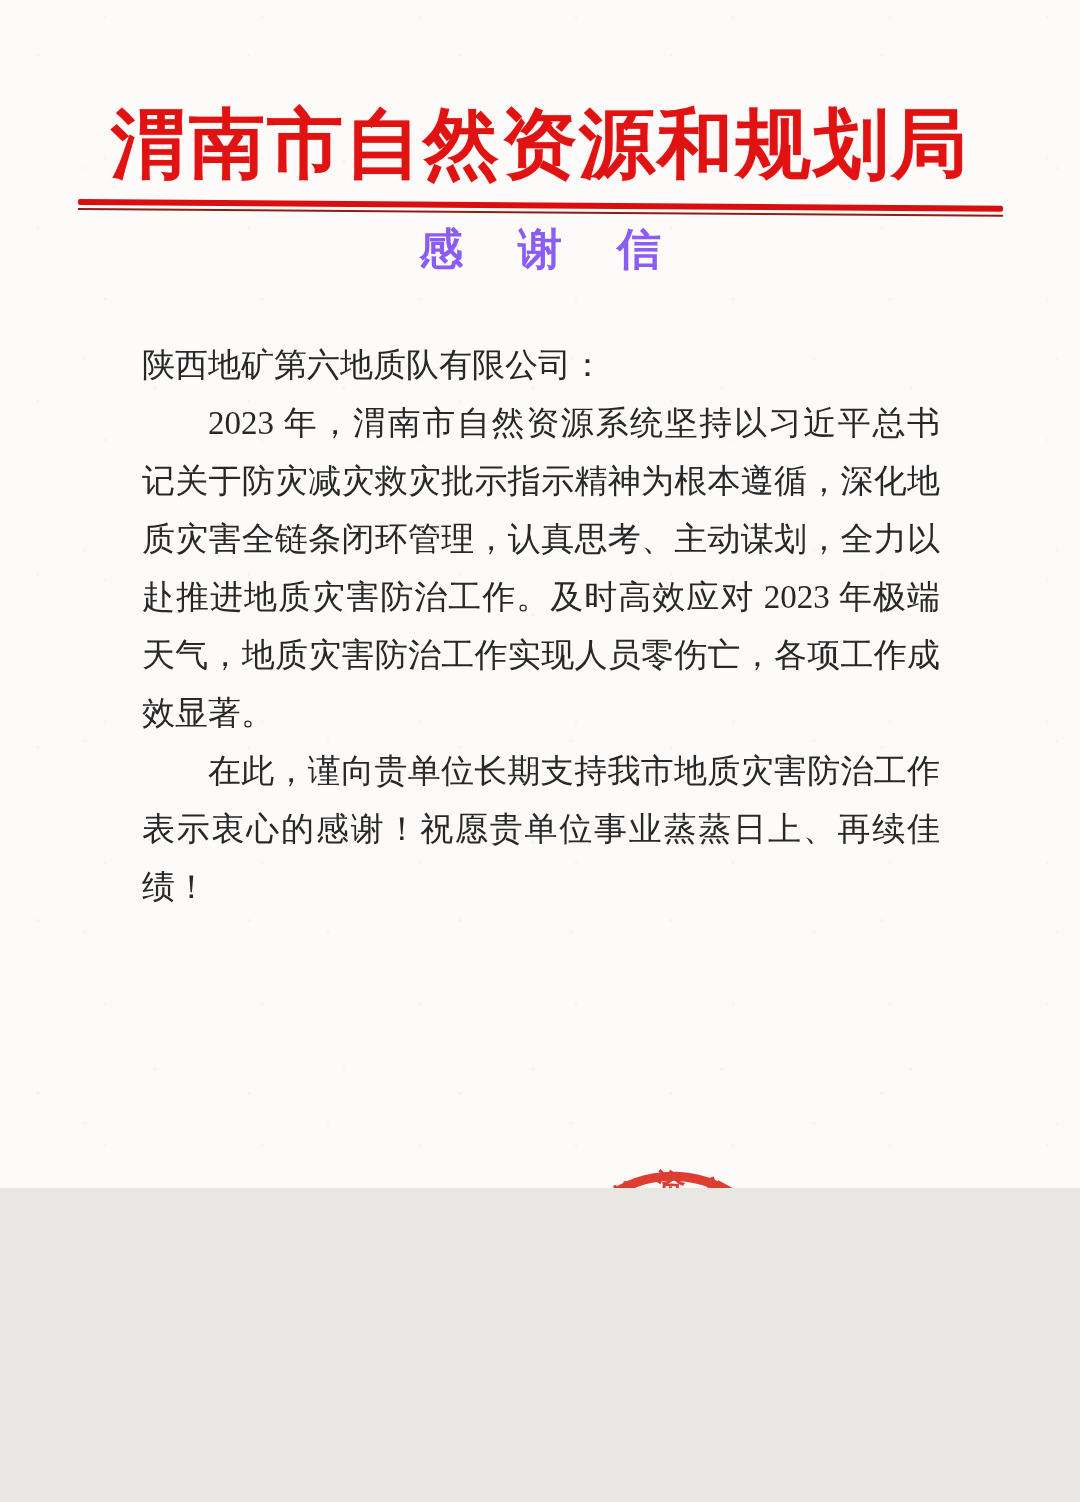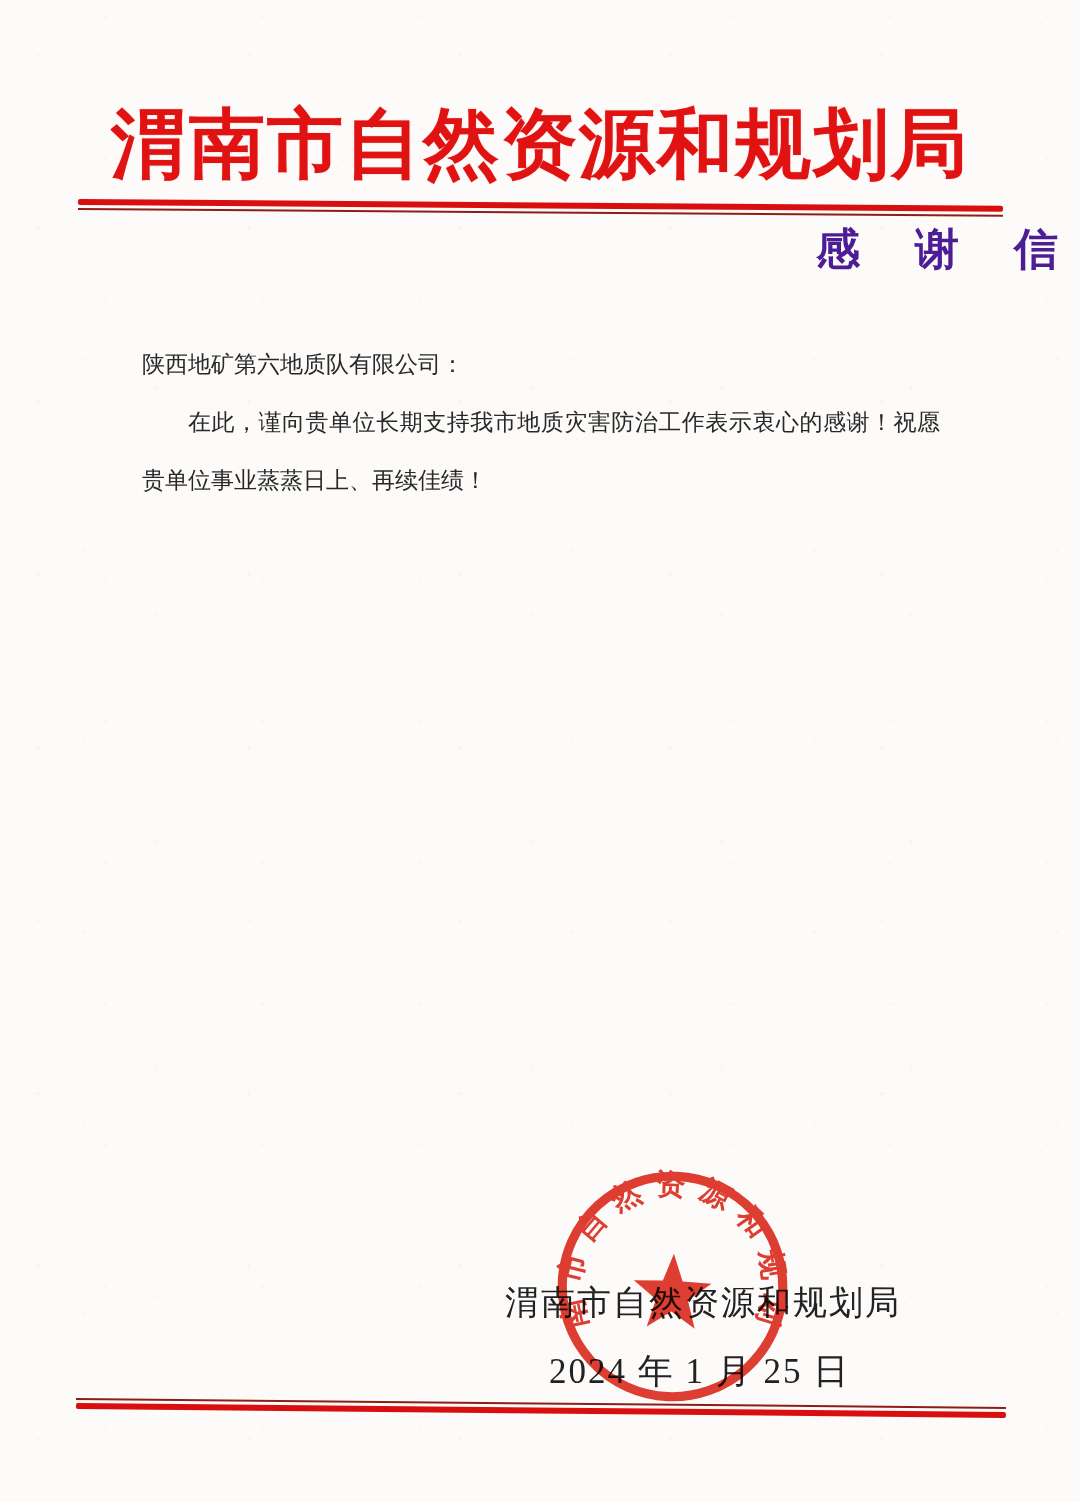--- a/index.html
+++ b/index.html
@@ -8,21 +8,21 @@
     --rule_dark:#8f1d15;
     --seal_red:#dd2a1b;
     --ink:#282828;
     --paper:#fcfbf9;
   }
   *{margin:0;padding:0;box-sizing:border-box;}
   html,body{background:#e9e7e4;}
   body{font-family:"Liberation Serif","DejaVu Serif",serif;}
   .page{
     position:relative;
-    width:1080px;height:1502px;
+    width:1080px;height:1188px;
     margin:0 auto;
     background:var(--paper);
     overflow:hidden;
   }
   
   .page::before{
     content:"";
     position:absolute;inset:0;
     background:
       radial-gradient(circle at 18% 32%, rgba(120,120,120,.05) 0 1px, transparent 2px),
@@ -45,32 +45,32 @@
   }
   .rule{position:absolute;transform-origin:left center;}
   .rule .thick{background:var(--rule_red);height:6px;border-radius:2px;}
   .rule .gap{height:3px;}
   .rule .thin{background:var(--rule_dark);height:2px;}
   .rule-header{left:78px;top:199px;width:925px;transform:rotate(0.42deg);}
   .rule-footer{left:76px;top:1398px;width:930px;transform:rotate(0.55deg);}
   .letter-title{
     position:absolute;
     left:0;right:0;top:220px;
-    text-align:right;
+    text-align:center;
     font-size:44px;
     font-weight:bold;
     letter-spacing:22px;
     text-indent:22px; 
-    color:#4c1d95;
+    color:#8b5cf6;
     white-space:nowrap;
   }
   .body{
     position:absolute;
     left:142px;top:336px;width:798px;
-    font-size:23px;
+    font-size:33px;
     line-height:58px;
     color:var(--ink);
     text-align:justify;
   }
   .body p{margin:0;}
   .body .para{text-indent:2em;}
   .sig-org{
     position:absolute;
     left:505px;top:1280px;
     font-size:34px;
@@ -110,20 +110,21 @@
   <div class="rule rule-header">
     <div class="thick"></div>
     <div class="gap"></div>
     <div class="thin"></div>
   </div>
 
   <h2 class="letter-title">感 谢 信</h2>
 
   <div class="body">
     <p class="salutation">陕西地矿第六地质队有限公司：</p>
+    <p class="para">2023 年，渭南市自然资源系统坚持以习近平总书记关于防灾减灾救灾批示指示精神为根本遵循，深化地质灾害全链条闭环管理，认真思考、主动谋划，全力以赴推进地质灾害防治工作。及时高效应对 2023 年极端天气，地质灾害防治工作实现人员零伤亡，各项工作成效显著。</p>
     <p class="para">在此，谨向贵单位长期支持我市地质灾害防治工作表示衷心的感谢！祝愿贵单位事业蒸蒸日上、再续佳绩！</p>
   </div>
 
   <div class="sig-org">渭南市自然资源和规划局</div>
 
   <div class="sig-date">2024 年 1 月 25 日</div>
 
   <svg class="seal" viewBox="0 0 240 240" aria-hidden="true">
     <circle cx="120" cy="120" r="108" fill="none" stroke="var(--seal_red)" stroke-width="9"></circle>
     <path id="sealArc" d="M 46.3 171.6 A 90 90 0 1 1 193.7 171.6" fill="none"></path>

